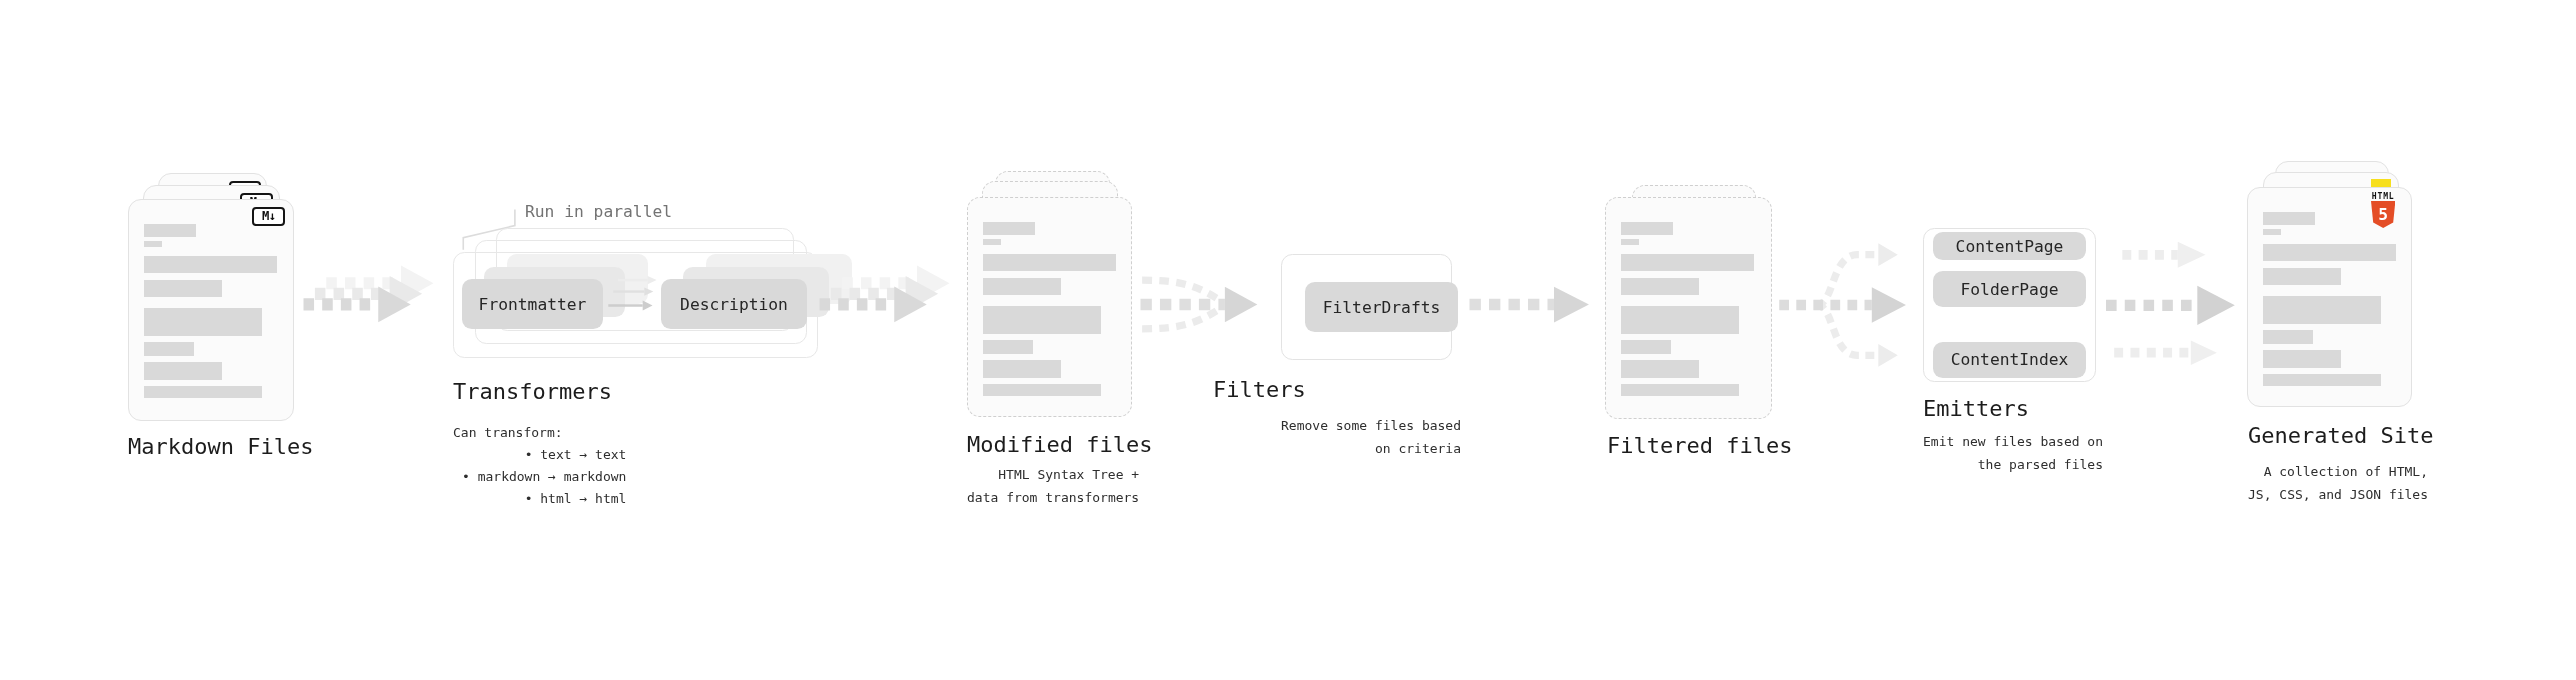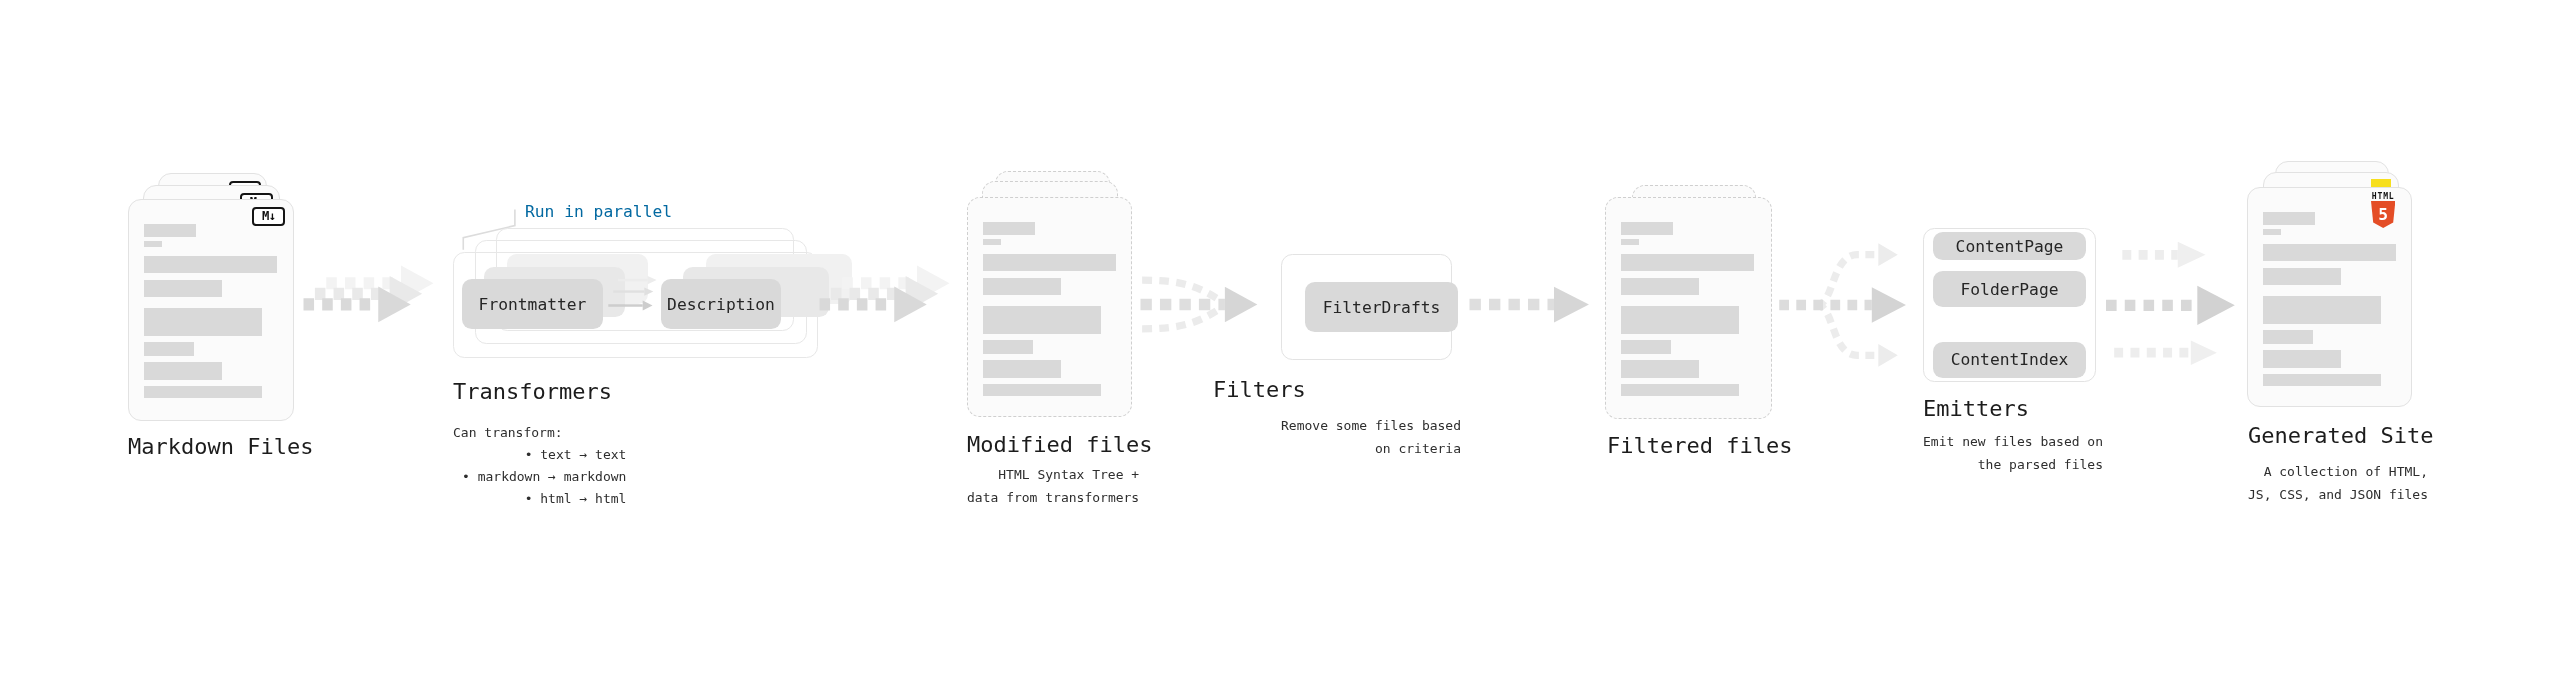--- a/index.html
+++ b/index.html
@@ -24,21 +24,21 @@
   .md-icon{position:absolute;top:6.5px;right:8.1px;width:32.5px;height:19.5px;border:2.4px solid #151515;
            border-radius:4.1px;background:#fff;color:#111;font-size:12.2px;font-weight:bold;
            display:flex;align-items:center;justify-content:center;box-sizing:border-box;letter-spacing:-0.8px;}
 
   
   .tbox{position:absolute;border:1.6px solid #e7e7e7;border-radius:11.4px;box-sizing:border-box;background:transparent;}
   .pill{background:#d9d9d9;border-radius:9.8px;color:#262626;font-size:16.3px;
         display:flex;align-items:center;justify-content:center;box-sizing:border-box;white-space:nowrap;}
   .pill.echo1{background:#e8e8e8;}
   .pill.echo2{background:#f1f1f1;}
-  .annotation{position:absolute;color:#0369a1;font-size:16.3px;white-space:nowrap;}
+  .annotation{position:absolute;color:#737373;font-size:16.3px;white-space:nowrap;}
 
   
   .panel{position:absolute;background:#ffffff;border:1.6px solid #e3e3e3;border-radius:11.4px;box-sizing:border-box;
          display:flex;flex-direction:column;align-items:center;justify-content:center;gap:10.6px;}
 
   .title{position:absolute;font-size:22px;color:#1c1c1c;white-space:nowrap;}
   .cap{position:absolute;font-size:13px;line-height:23px;color:#2e2e2e;white-space:nowrap;text-align:right;}
   .cap .muted-line{white-space:nowrap;}
 
   
@@ -103,21 +103,21 @@
     <div class="tbox" style="left:496px;top:228px;width:298px;height:103px;"></div>
     <div class="tbox" style="left:475px;top:240px;width:332px;height:104px;"></div>
     <div class="tbox" style="left:453px;top:252px;width:365px;height:106px;"></div>
 
     <div class="pill echo2 abs" style="left:507px;top:254px;width:141px;height:50px;"></div>
     <div class="pill echo1 abs" style="left:484px;top:267px;width:141px;height:50px;"></div>
     <div class="pill abs" style="left:462px;top:279px;width:141px;height:50px;">Frontmatter</div>
 
     <div class="pill echo2 abs" style="left:706px;top:254px;width:146px;height:50px;"></div>
     <div class="pill echo1 abs" style="left:683px;top:267px;width:146px;height:50px;"></div>
-    <div class="pill abs" style="left:661px;top:279px;width:120px;height:50px;">Description</div>
+    <div class="pill abs" style="left:661px;top:279px;width:146px;height:50px;">Description</div>
 
     <svg class="abs" style="left:605px;top:271px;" width="59" height="46" viewBox="0 0 72 56">
       <line x1="16" y1="11" x2="52" y2="11" stroke="#ececec" stroke-width="3"></line>
       <polygon points="52,6 63,11 52,16" fill="#ececec"></polygon>
       <line x1="10" y1="25" x2="48" y2="25" stroke="#e0e0e0" stroke-width="3"></line>
       <polygon points="48,20 59,25 48,30" fill="#e0e0e0"></polygon>
       <line x1="4" y1="42" x2="46" y2="42" stroke="#cdcdcd" stroke-width="3"></line>
       <polygon points="46,36 58,42 46,48" fill="#cdcdcd"></polygon>
     </svg>
 

